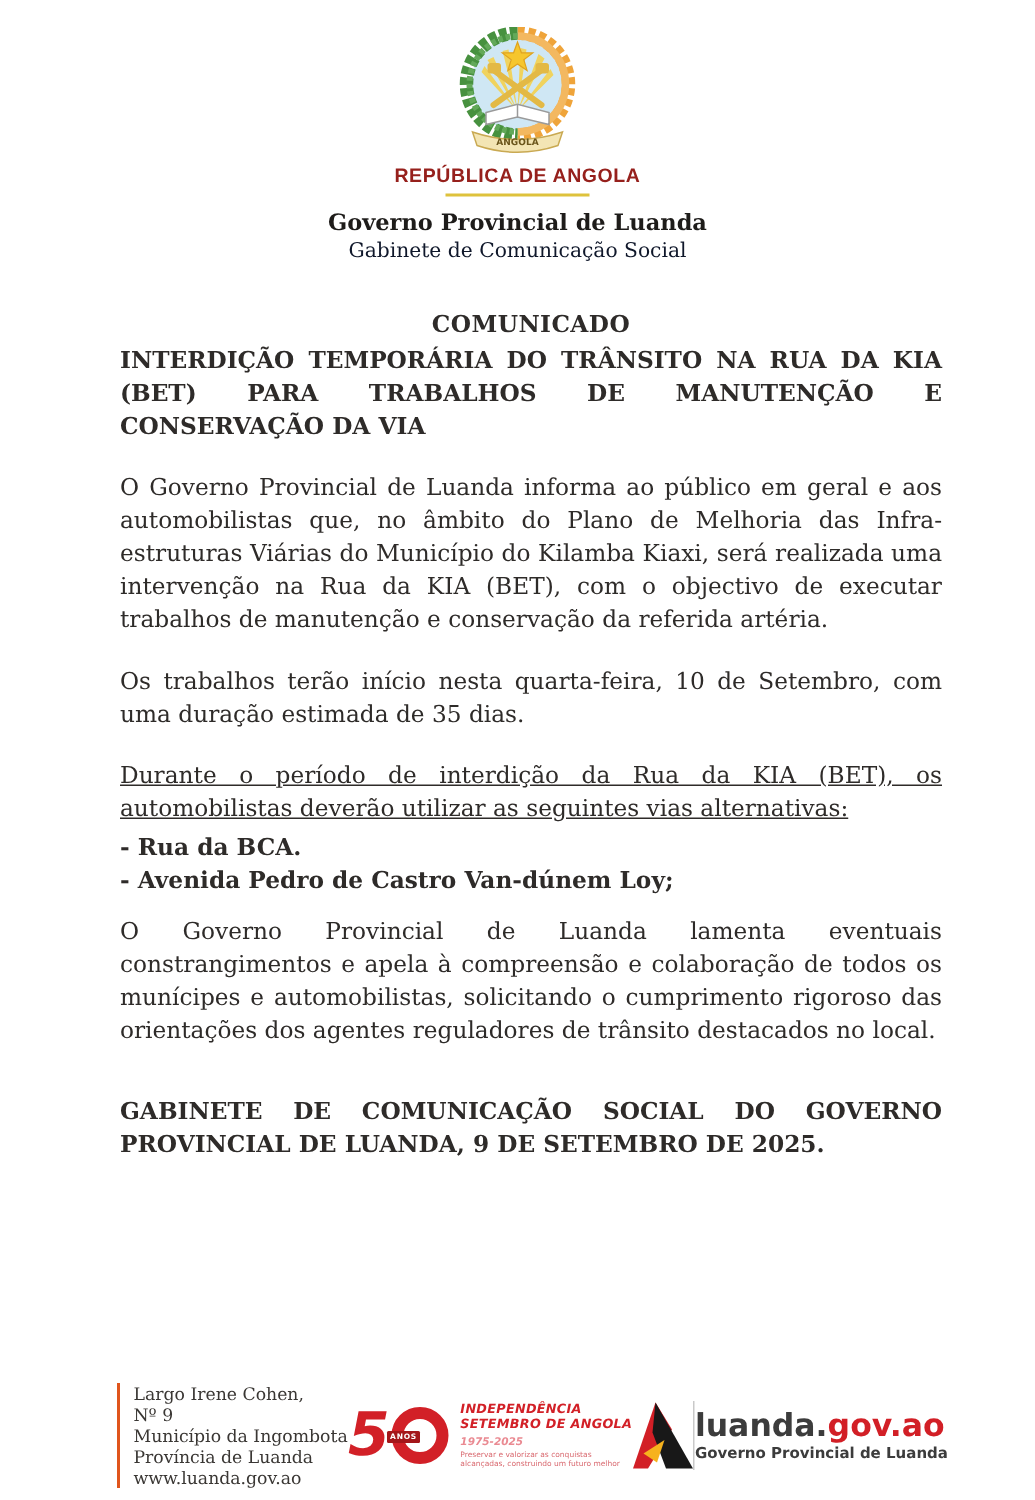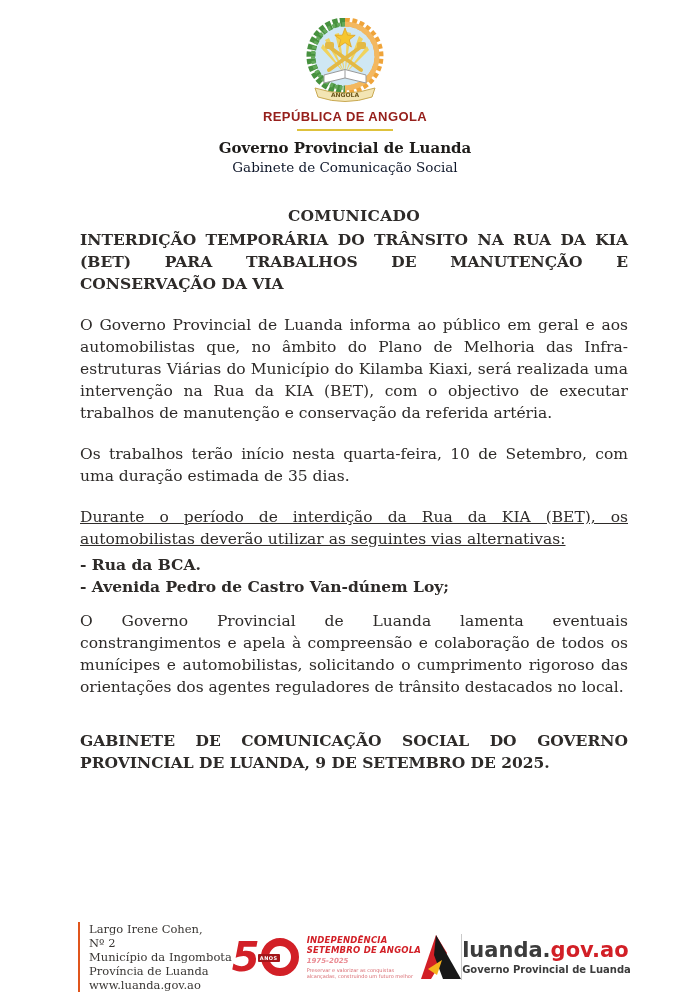--- a/index.html
+++ b/index.html
@@ -41,21 +41,21 @@
     font-weight:bold; margin:0 0 19px 0;
   }
   .doc-para{ margin:0 0 19px 0; }
   .alt-list{ margin:0 0 12px 0; font-weight:bold; }
   .alt-item{ display:block; }
   .signature{ font-weight:bold; margin:32px 0 0 0; }
 
   
   .footer{
     position:absolute; left:78px; right:58px; bottom:8px;
-    display:flex; align-items:center; 
+    display:flex; align-items:center; justify-content:space-between;
   }
   .address{
     border-left:2.5px solid #e0551c;
     padding-left:9px;
     font-size:11.5px; line-height:14px; color:#3a3734;
   }
   .address div{ white-space:nowrap; }
 
   .anniv{ display:flex; align-items:center; }
   .anniv-50{ position:relative; display:flex; align-items:center; }
@@ -180,21 +180,21 @@
 
     <p class="doc-para">O Governo Provincial de Luanda lamenta eventuais constrangimentos e apela à compreensão e colaboração de todos os munícipes e automobilistas, solicitando o cumprimento rigoroso das orientações dos agentes reguladores de trânsito destacados no local.</p>
 
     <div class="signature">GABINETE DE COMUNICAÇÃO SOCIAL DO GOVERNO PROVINCIAL DE LUANDA, 9 DE SETEMBRO DE 2025.</div>
   </div>
 
   <div class="footer">
 
     <div class="address">
       <div>Largo Irene Cohen,</div>
-      <div>Nº 2</div>
+      <div>Nº 9</div>
       <div>Município da Ingombota</div>
       <div>Província de Luanda</div>
       <div>www.luanda.gov.ao</div>
     </div>
 
     <div class="anniv">
       <div class="anniv-50">
         <span class="anniv-5">5</span>
         <span class="anniv-0"></span>
         <span class="anniv-anos">ANOS</span>

